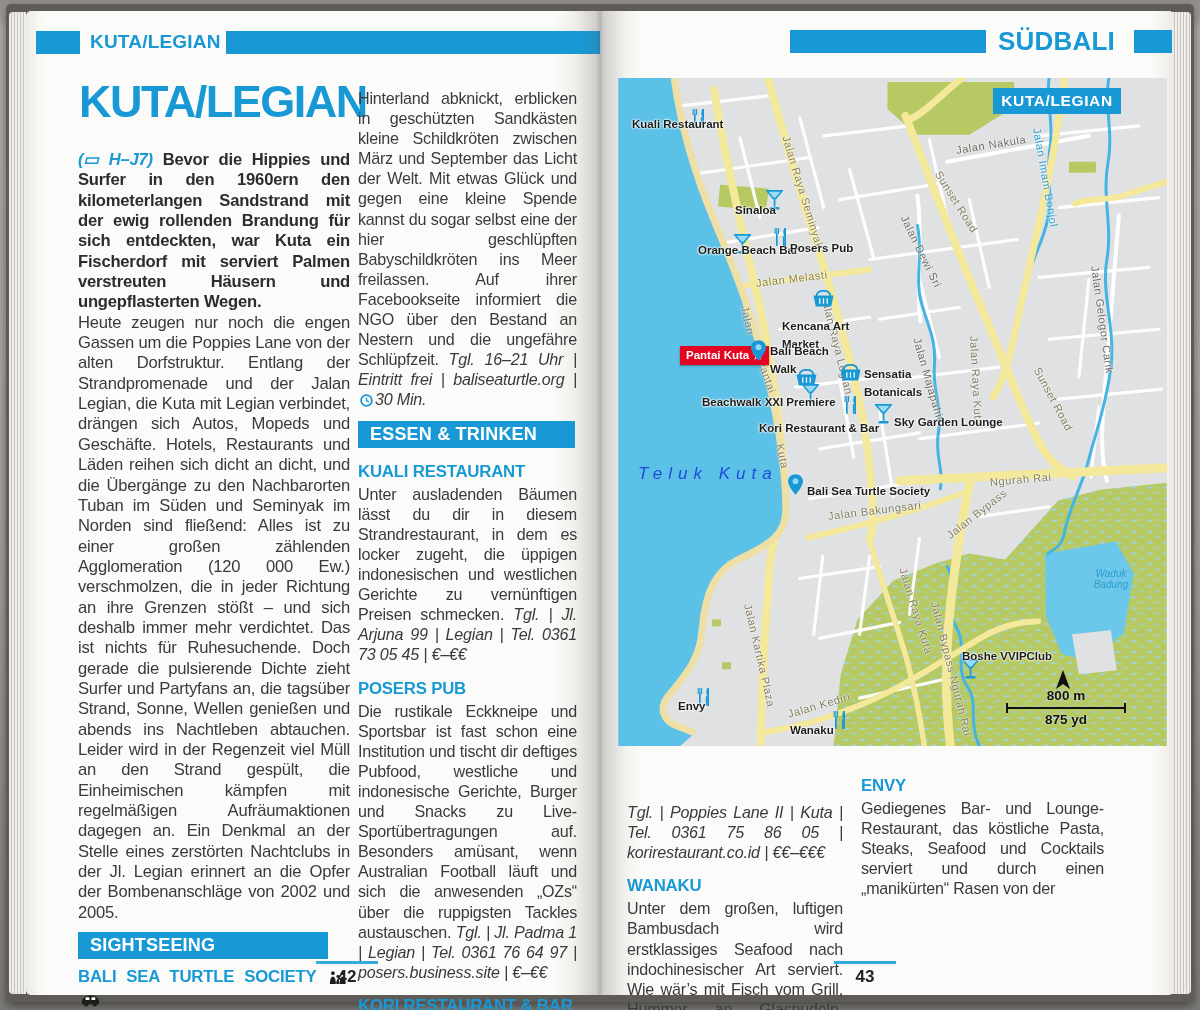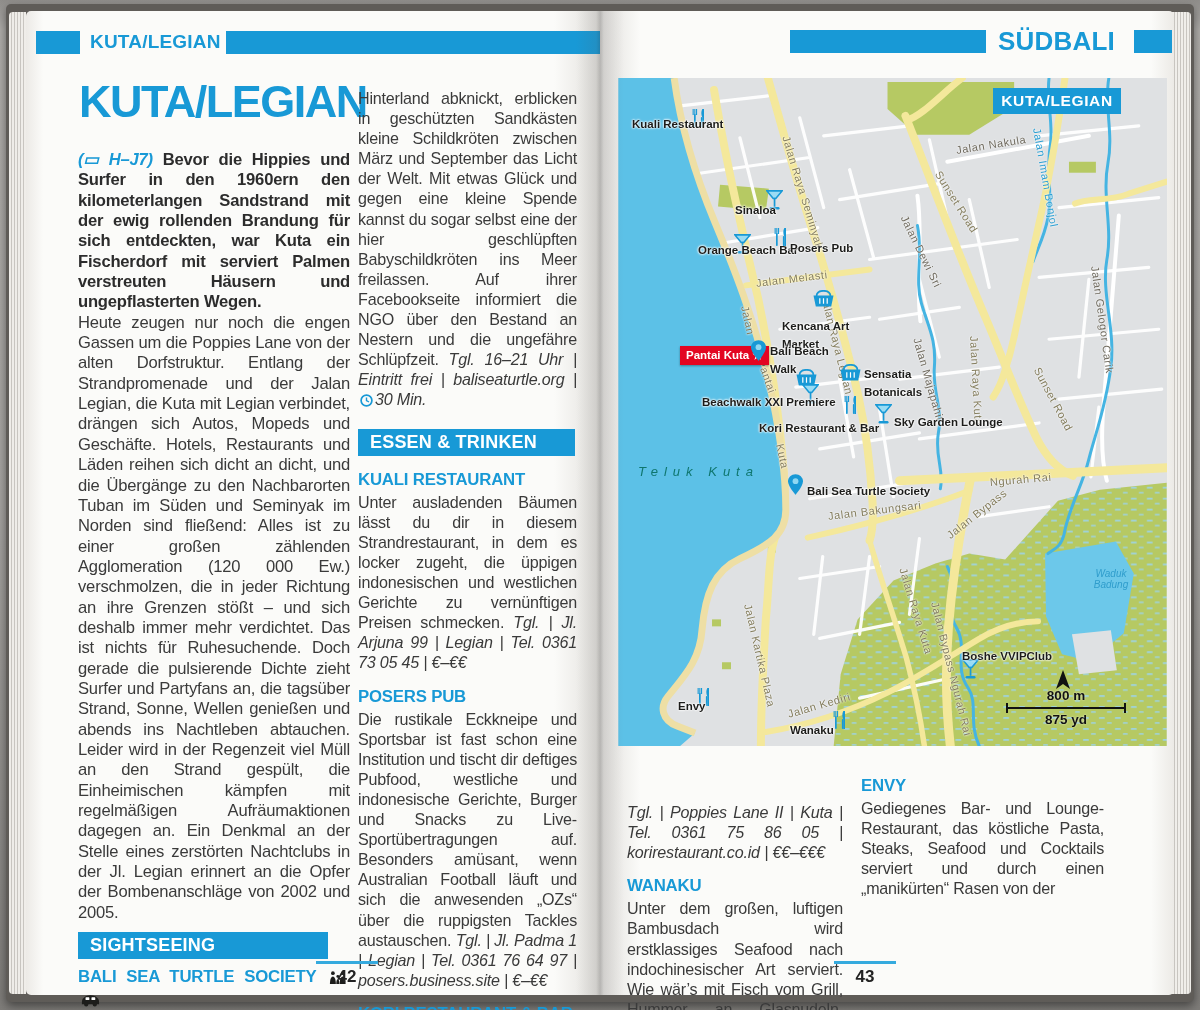--- a/index.html
+++ b/index.html
@@ -42,21 +42,21 @@
   .map svg.base{position:absolute;left:0;top:0;}
   .map-tag{position:absolute;background:var(--accent);color:#fff;font-weight:700;font-size:15.5px;
     letter-spacing:.6px;text-align:center;line-height:26px;}
   .map-poi{position:absolute;white-space:nowrap;}
   .map-poi .lbl{font-size:11.5px;font-weight:700;color:#1c1c1a;line-height:12.5px;
     text-shadow:0 0 2px #fff,0 0 2px #fff,0 0 3px #fff;}
   .map-poi.center .lbl{text-align:center;}
   .map-poi.wrap{white-space:normal;}
   .road-label{position:absolute;font-size:11px;color:#837c5c;letter-spacing:.6px;white-space:nowrap;
     transform-origin:0 50%;text-shadow:0 0 2px rgba(255,255,255,.95),0 0 2px rgba(255,255,255,.85);}
-  .sea-label{position:absolute;font-size:13px;font-style:italic;letter-spacing:6px;color:#0f766e;white-space:nowrap;}
+  .sea-label{position:absolute;font-size:17px;font-style:italic;letter-spacing:6px;color:#1d4ed8;white-space:nowrap;}
   .lake-label{position:absolute;font-size:10px;font-style:italic;color:#2f9dcc;width:50px;line-height:11px;text-align:center;}
   .badge{position:absolute;background:#e30521;color:#fff;font-size:11.5px;font-weight:700;
     padding:2px 6px 3px 6px;white-space:nowrap;box-shadow:0 1px 2px rgba(0,0,0,.35);}
   .scalebar{position:absolute;height:2px;background:#111;}
   .scalebar:before,.scalebar:after{content:"";position:absolute;top:-4px;width:2px;height:10px;background:#111;}
   .scalebar:before{left:0}.scalebar:after{right:0}
   .scale-txt{position:absolute;font-size:13.5px;font-weight:700;color:#111;text-align:center;
     text-shadow:0 0 2px rgba(255,255,255,.8);}
 </style>
 </head>
@@ -95,21 +95,21 @@
           <rect x="12" y="3.2" width="4" height="2.8" rx="0.6" fill="#fff"></rect>
         </svg></span></p>
 
 </div>
 
 <div class="abs col c2" style="left:358px;top:88px;width:219px;">
   <p><span>Hinterland abknickt, erblicken in geschützten Sandkästen kleine Schildkröten zwischen März und September das Licht der Welt. Mit etwas Glück und gegen eine kleine Spende kannst du sogar selbst eine der hier geschlüpften Babyschildkröten ins Meer freilassen. Auf ihrer Facebookseite informiert die NGO über den Bestand an Nestern und die ungefähre Schlüpfzeit.</span><span class="ital"> Tgl. 16–21 Uhr | Eintritt frei | baliseaturtle.org | </span><span class="inl-ic"><svg width="13" height="13" viewBox="0 0 13 13">
           <circle cx="6.5" cy="6.5" r="5.4" fill="none" stroke="#1899d6" stroke-width="1.7"></circle>
           <path d="M6.5 3.4v3.2l2.5 1.4" stroke="#1899d6" stroke-width="1.4" fill="none"></path>
         </svg></span><span class="ital">30 Min.</span></p>
-  <div class="secbar" style="width:205px;margin-top:17px;">ESSEN &amp; TRINKEN</div>
+  <div class="secbar" style="width:205px;margin-top:9px;">ESSEN &amp; TRINKEN</div>
   <div class="entry">
     <p class="poi-head">KUALI RESTAURANT</p>
     <p><span>Unter ausladenden Bäumen lässt du dir in diesem Strandrestaurant, in dem es locker zugeht, die üppigen indonesischen und westlichen Gerichte zu vernünftigen Preisen schmecken.</span> <span class="ital">Tgl. | Jl. Arjuna 99 | Legian | Tel. 0361 73 05 45 | €–€€</span></p>
   </div>
   <div class="entry">
     <p class="poi-head">POSERS PUB</p>
     <p><span>Die rustikale Eckkneipe und Sportsbar ist fast schon eine Institution und tischt dir deftiges Pubfood, westliche und indonesische Gerichte, Burger und Snacks zu Live-Sportübertragungen auf. Besonders amüsant, wenn Australian Football läuft und sich die anwesenden „OZs“ über die ruppigsten Tackles austauschen.</span> <span class="ital">Tgl. | Jl. Padma 1 | Legian | Tel. 0361 76 64 97 | posers.business.site | €–€€</span></p>
   </div>
   <div class="entry">
     <p class="poi-head">KORI RESTAURANT &amp; BAR</p>

